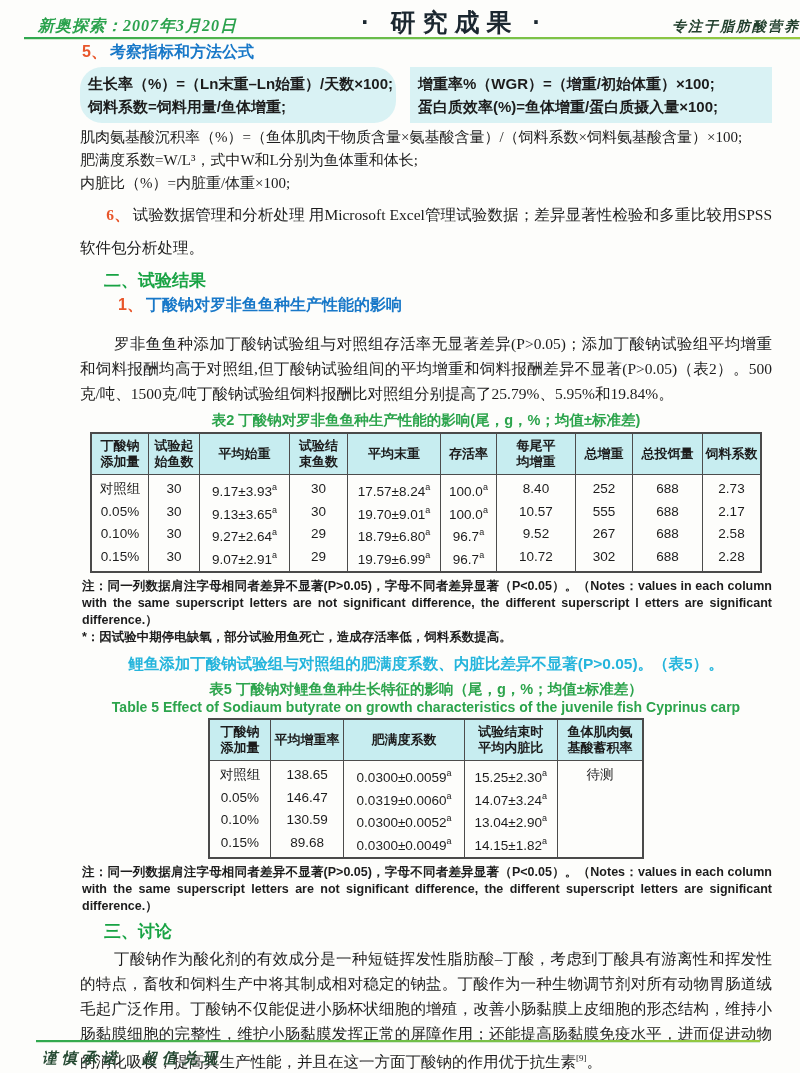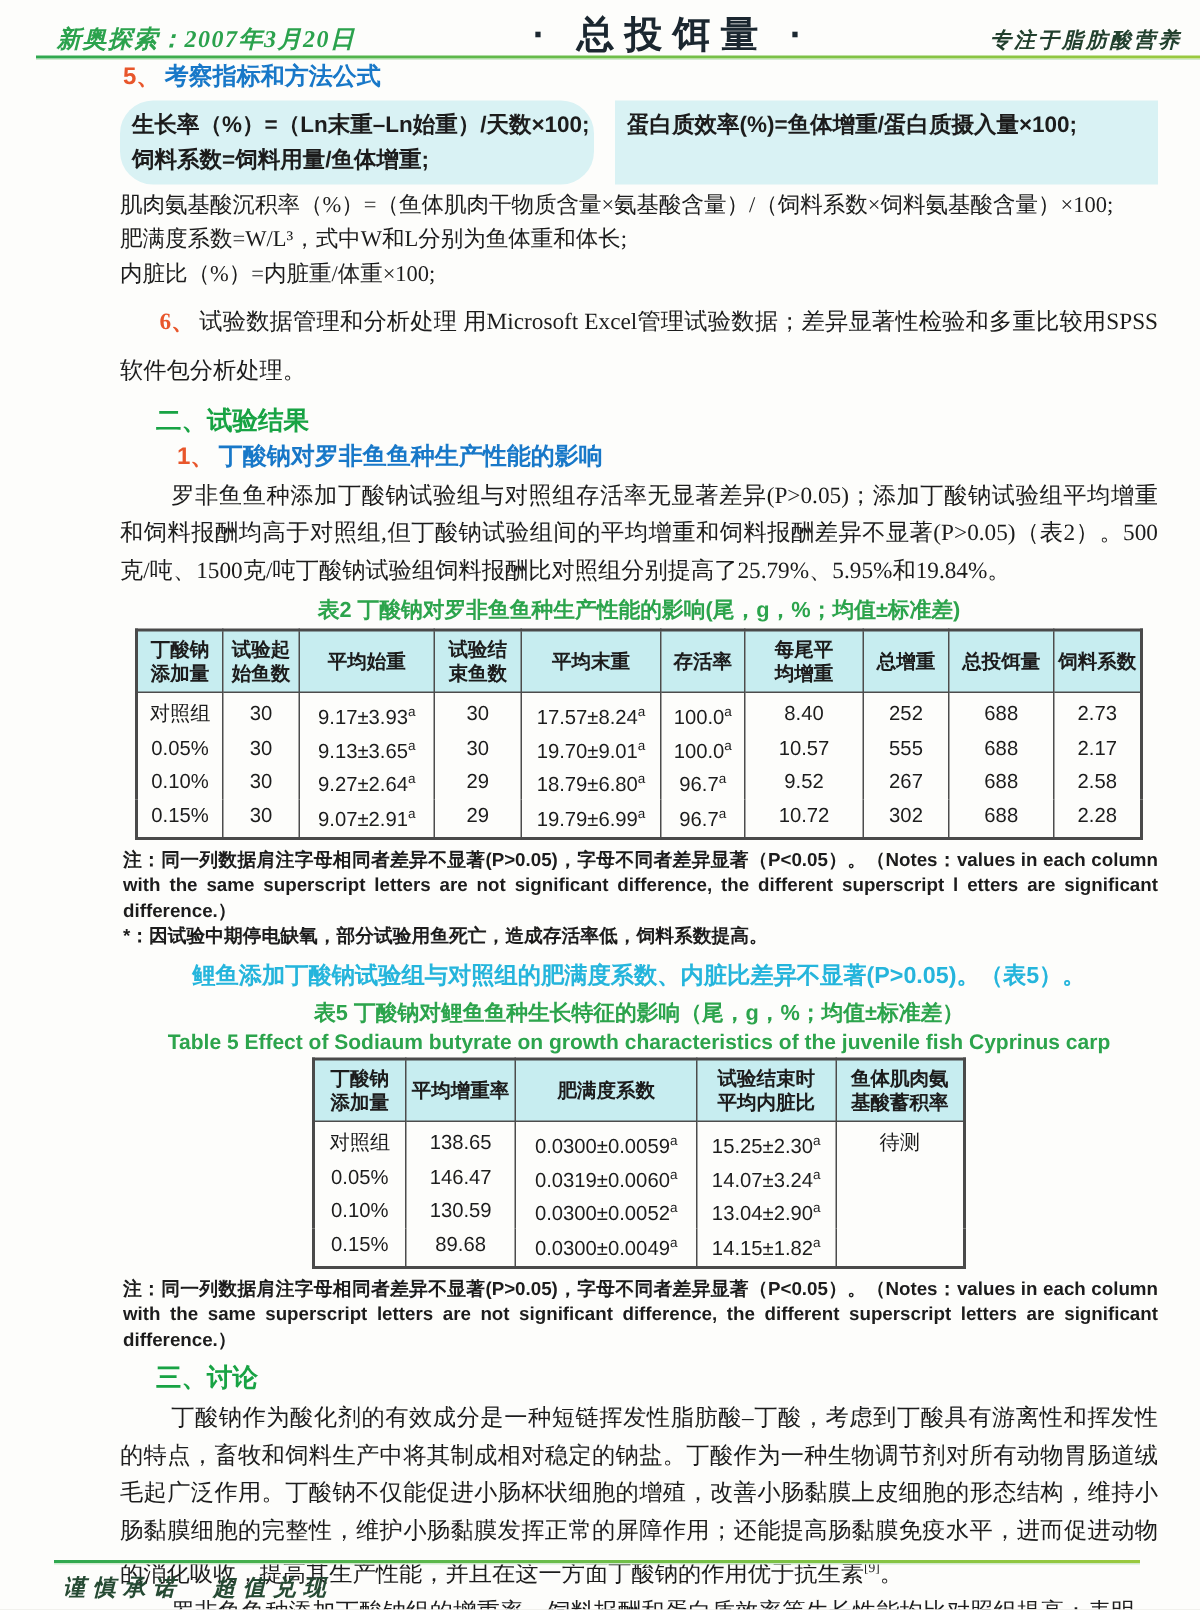--- a/index.html
+++ b/index.html
@@ -1,39 +1,39 @@
 <!DOCTYPE html>
 <html><head>
 <meta charset="utf-8">
 <style>
   html,body{margin:0;padding:0;background:#e8e8e4;}
   .page{position:relative;width:800px;height:1073px;margin:0 auto;background:#fdfdfb;
         font-family:"Liberation Serif",serif;color:#1c1c1c;overflow:hidden;}
   
-  .hdr{position:absolute;top:6px;left:38px;right:12px;display:flex;justify-content:space-between;align-items:baseline;}
+  .hdr{position:absolute;top:6px;left:38px;right:0;display:flex;justify-content:space-between;align-items:baseline;}
   .hdr-left{color:#2ba24d;font-style:italic;font-weight:bold;font-size:16px;letter-spacing:1px;}
   .hdr-center{color:#1b2730;font-family:"Liberation Sans",sans-serif;font-weight:bold;font-size:25px;letter-spacing:7px;}
   .hdr-right{color:#22402e;font-style:italic;font-weight:bold;font-size:14px;letter-spacing:2px;}
   .hdr-rule{position:absolute;top:37px;left:24px;right:0;height:2px;
         background:linear-gradient(90deg,#2fa84f,#6fbe49,#9ac93f);box-shadow:0 1px 0 #d2ead0;}
   
   .main{position:absolute;top:42px;left:80px;width:692px;}
   .num{color:#e8562b;margin-right:3px;}
   .h-blue{font-family:"Liberation Sans",sans-serif;font-weight:bold;font-size:16px;line-height:20px;
         color:#1878c8;margin:0 0 5px 2px;}
   .formula-grid{display:flex;gap:14px;font-family:"Liberation Sans",sans-serif;font-weight:bold;
         font-size:15px;margin-bottom:3px;}
   .hl{background:#d9f2f4;padding:5px 8px;line-height:23px;white-space:nowrap;}
   .hl-l{width:300px;border-radius:22px;} .hl-r{flex:1;}
   .fline{font-size:15px;line-height:23px;white-space:nowrap;}
   .s6{font-size:15.5px;line-height:33px;margin:3px 0 0;text-indent:1.7em;text-align:justify;}
   .s6 b{font-weight:600;}
   .h-green{font-family:"Liberation Sans",sans-serif;color:#18a344;font-size:17px;line-height:22px;
         font-weight:bold;margin:6px 0 3px 24px;}
-  .h-sub{margin:0 0 3px 38px;}
+  .h-sub{margin:0 0 16px 38px;}
   .para{font-size:15.5px;line-height:25px;text-indent:2.2em;text-align:justify;margin:0;}
   .cap-cn{text-align:center;color:#2ca44c;font-family:"Liberation Sans",sans-serif;font-weight:bold;
         font-size:14.5px;line-height:18px;margin-top:5px;}
   .cap-en{text-align:center;color:#2ca44c;font-family:"Liberation Sans",sans-serif;font-weight:bold;
         font-size:14px;line-height:18px;}
   table{border-collapse:collapse;font-family:"Liberation Sans",sans-serif;border:2px solid #4a4a4a;}
   .t2{width:672px;margin:3px auto 0;}
   .t5{width:436px;margin:2px auto 0;}
   th{background:#c7edf0;border:1px solid #4c4c4c;font-size:13px;font-weight:bold;
         white-space:pre-line;padding:4px 1px;line-height:16px;}
@@ -55,35 +55,36 @@
   .f-rule{height:2px;background:linear-gradient(90deg,#2fa84f,#6fbe49,#9ac93f);box-shadow:0 1px 0 #d2ead0;}
   .f-text{margin:7px 0 0 6px;color:#264a33;font-style:italic;font-weight:bold;font-size:15px;letter-spacing:5px;}
 </style>
 </head>
 <body>
 
 <div class="page">
 
   <div class="hdr">
     <span class="hdr-left">新奥探索：2007年3月20日</span>
-    <span class="hdr-center">· 总投饵量 ·</span>
+    <span class="hdr-center">· 研究成果 ·</span>
     <span class="hdr-right">专注于脂肪酸营养</span>
   </div>
   <div class="hdr-rule"></div>
 
   <div class="main">
 
     <div class="h-blue"><span class="num">5、</span><span>考察指标和方法公式</span></div>
 
     <div class="formula-grid">
       <div class="hl hl-l">
         <div>生长率（%）=（Ln末重–Ln始重）/天数×100;</div>
         <div>饲料系数=饲料用量/鱼体增重;</div>
       </div>
       <div class="hl hl-r">
+        <div>增重率%（WGR）=（增重/初始体重）×100;</div>
         <div>蛋白质效率(%)=鱼体增重/蛋白质摄入量×100;</div>
       </div>
     </div>
 
     <div class="fline">肌肉氨基酸沉积率（%）=（鱼体肌肉干物质含量×氨基酸含量）/（饲料系数×饲料氨基酸含量）×100;</div>
     <div class="fline">肥满度系数=W/L³，式中W和L分别为鱼体重和体长;</div>
     <div class="fline">内脏比（%）=内脏重/体重×100;</div>
 
     <p class="s6"><b class="num">6、</b><span>试验数据管理和分析处理 用Microsoft Excel管理试验数据；差异显著性检验和多重比较用SPSS软件包分析处理。</span></p>
 

